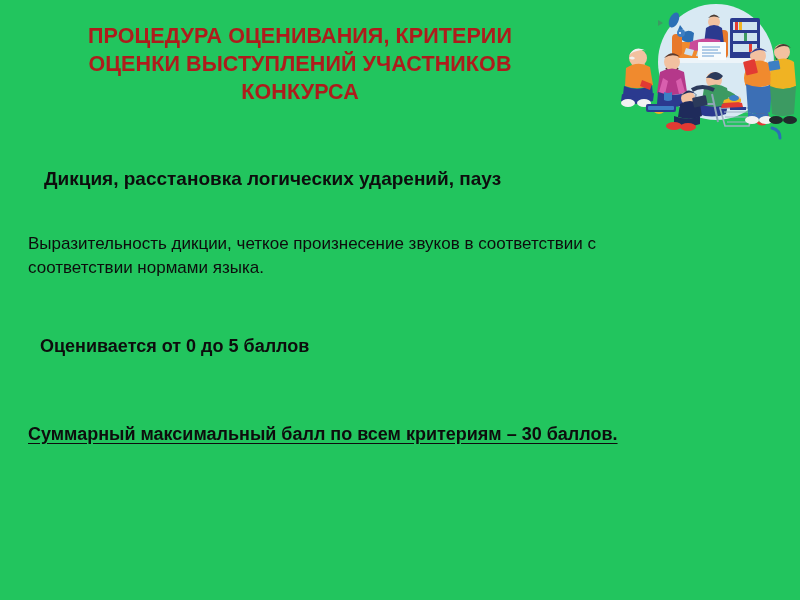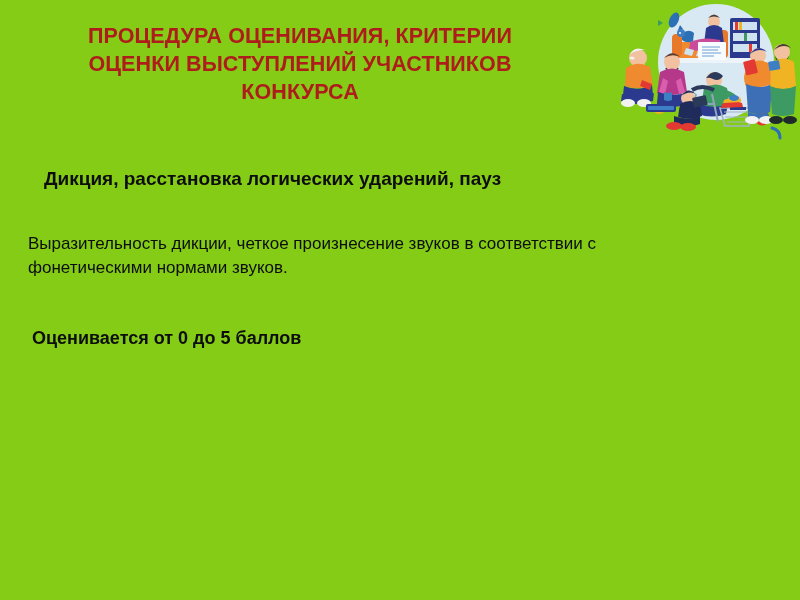--- a/index.html
+++ b/index.html
@@ -12,21 +12,21 @@
     background: #ffffff;
     font-family: "Liberation Sans", sans-serif;
     overflow: hidden;
     position: relative;
   }
 
   .slide {
     position: relative;
     width: 800px;
     height: 600px;
-    background: #84cc16;
+    background: #22c55e;
   }
 
   
   .title-block {
     position: absolute;
     left: 40px;
     top: 22px;
     width: 520px;
     text-align: center;
   }
@@ -63,21 +63,21 @@
     width: 575px;
     position: absolute;
     top: 82px;
     left: 0;
   }
   .score-line {
     font-size: 18px;
     font-weight: bold;
     color: #0d0d0d;
     line-height: 24px;
-    margin: 4px;
+    margin: 12px;
     position: absolute;
     top: 172px;
     left: 0;
   }
   .total-line {
     font-size: 18px;
     font-weight: bold;
     color: #0d0d0d;
     line-height: 24px;
     margin: 0;
@@ -222,19 +222,20 @@
       <rect x="156" y="62" width="11" height="9" rx="1" fill="#3C7FC4" transform="rotate(-10 156 62)"></rect>
       <path d="M158 86 q14 6 26 0 l-2 28 q-12 4 -22 0z" fill="#3C9A62"></path>
       <ellipse cx="164" cy="120" rx="7" ry="4" fill="#1F2B2B"></ellipse>
       <ellipse cx="178" cy="120" rx="7" ry="4" fill="#1F2B2B"></ellipse>
     </svg>
   </div>
 
   <div class="body-area">
     <p class="criterion-heading">Дикция, расстановка логических ударений, пауз</p>
 
-    <p class="criterion-desc">Выразительность дикции, четкое произнесение звуков в соответствии с фонетическими нормами звуков.</p>
+    <p class="criterion-desc">Выразительность дикции, четкое произнесение звуков в соответствии с соответствии нормами языка.</p>
 
     <p class="score-line">Оценивается от 0 до 5 баллов</p>
 
+    <p class="total-line">Суммарный максимальный балл по всем критериям – 30 баллов.</p>
   </div>
 
 </div>
 
 </body></html>

